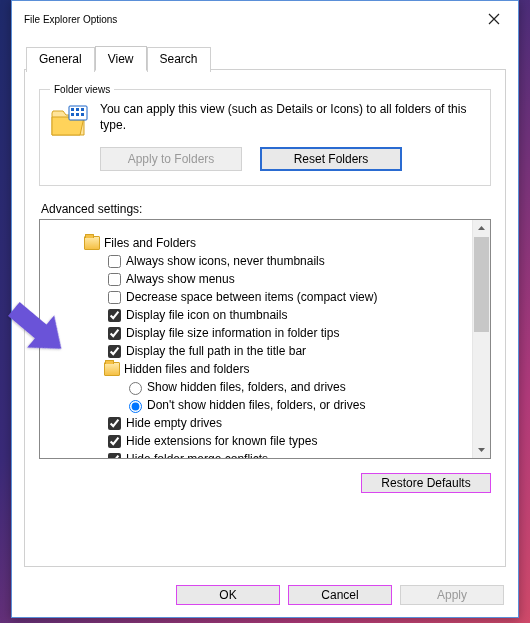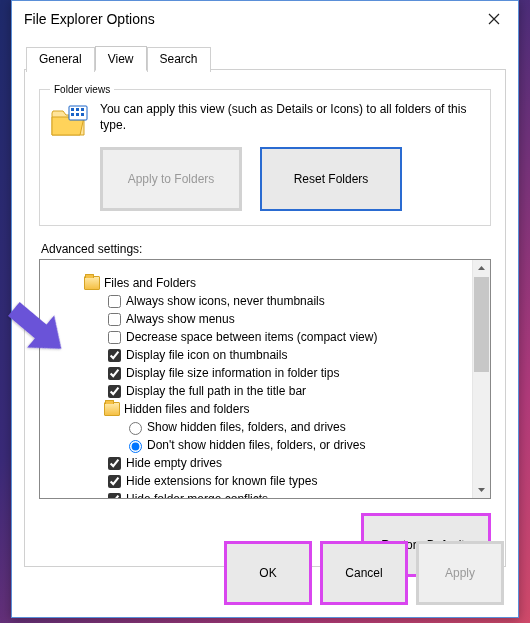--- a/index.html
+++ b/index.html
@@ -25,21 +25,21 @@
     box-sizing: border-box;
   }
   .titlebar {
     height: 36px;
     display: flex;
     align-items: center;
     justify-content: space-between;
     padding: 0 4px 0 12px;
   }
   .title {
-    font-size: 14px;
+    font-size: 10px;
     text-align: center;
   }
   .close-btn {
     width: 40px;
     height: 28px;
     display: flex;
     align-items: center;
     justify-content: center;
     font-family: Arial, sans-serif;
     cursor: pointer;
@@ -118,24 +118,24 @@
   }
   .fv-btns {
     display: flex;
     gap: 18px;
     margin-top: 8px;
     margin-left: 50px;
   }
   .btn {
     font-family: inherit;
     font-size: 12px;
-    padding: 22px 0;
+    padding: 2px 0;
     width: 142px;
     background: #e9e9e9;
-    border: 3px solid #d946ef;
+    border: 1px solid #d946ef;
     cursor: pointer;
   }
   .btn:disabled {
     color: #9a9a9a;
     background: #efefef;
     border-color: #d2d2d2;
     cursor: default;
   }
   .btn.focus {
     border: 2px solid #2a6bd1;
@@ -209,21 +209,21 @@
   }
   .restore-row {
     display:flex; justify-content:flex-end; margin-top:14px;
   }
   .dlg-btns {
     position:absolute;
     right: 14px;
     bottom: 12px;
     display:flex; gap: 8px;
   }
-  .dlg-btns .btn { width: 88px; }
+  .dlg-btns .btn { width: 104px; }
   .annot-arrow {
     position:absolute;
     left: -12px;
     top: 280px;
     width: 90px;
     height: 90px;
     pointer-events:none;
     z-index: 50;
   }
 </style>

